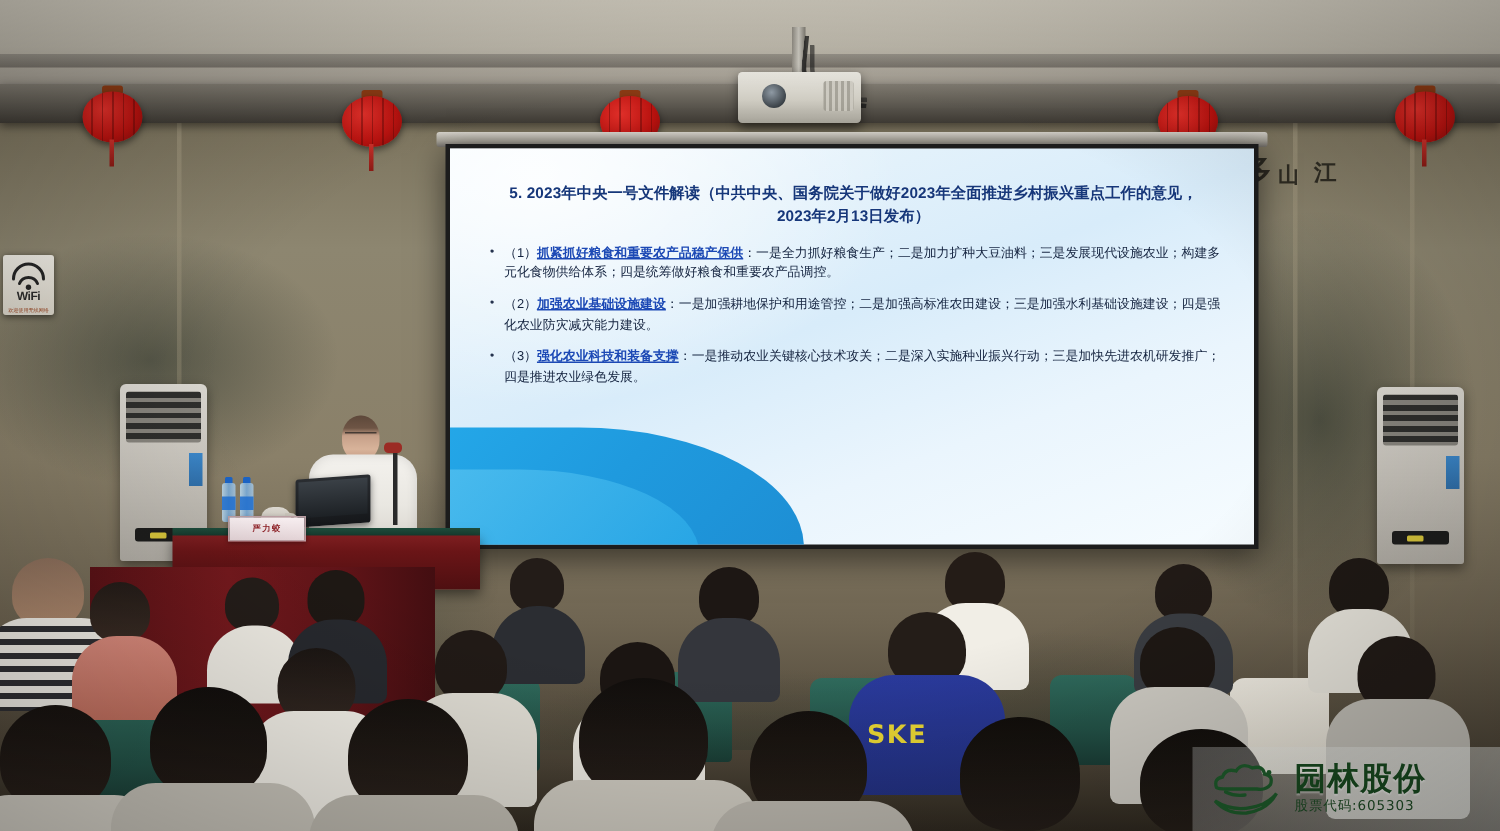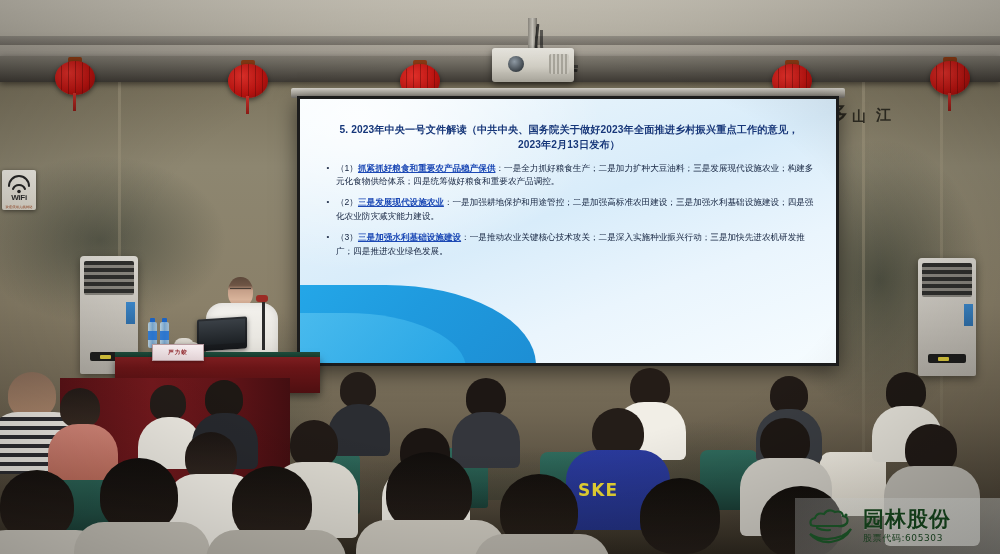--- a/index.html
+++ b/index.html
@@ -395,26 +395,26 @@
 
         <div class="bullets">
 
           <div class="bullet">
             <span class="dot">•</span>
             <span class="btext"><span>（1）</span><span class="lead">抓紧抓好粮食和重要农产品稳产保供</span><span>：一是全力抓好粮食生产；二是加力扩种大豆油料；三是发展现代设施农业；构建多元化食物供给体系；四是统筹做好粮食和重要农产品调控。</span></span>
           </div>
 
           <div class="bullet">
             <span class="dot">•</span>
-            <span class="btext"><span>（2）</span><span class="lead">三是发展现代设施农业</span><span>：一是加强耕地保护和用途管控；二是加强高标准农田建设；三是加强水利基础设施建设；四是强化农业防灾减灾能力建设。</span></span>
+            <span class="btext"><span>（2）</span><span class="lead">加强农业基础设施建设</span><span>：一是加强耕地保护和用途管控；二是加强高标准农田建设；三是加强水利基础设施建设；四是强化农业防灾减灾能力建设。</span></span>
           </div>
 
           <div class="bullet">
             <span class="dot">•</span>
-            <span class="btext"><span>（3）</span><span class="lead">三是加强水利基础设施建设</span><span>：一是推动农业关键核心技术攻关；二是深入实施种业振兴行动；三是加快先进农机研发推广；四是推进农业绿色发展。</span></span>
+            <span class="btext"><span>（3）</span><span class="lead">强化农业科技和装备支撑</span><span>：一是推动农业关键核心技术攻关；二是深入实施种业振兴行动；三是加快先进农机研发推广；四是推进农业绿色发展。</span></span>
           </div>
 
         </div>
       </div>
     </div>
   </div>
 
   <div class="presenter-head"></div>
   <div class="presenter-glasses"></div>
   <div class="presenter-body"></div>

